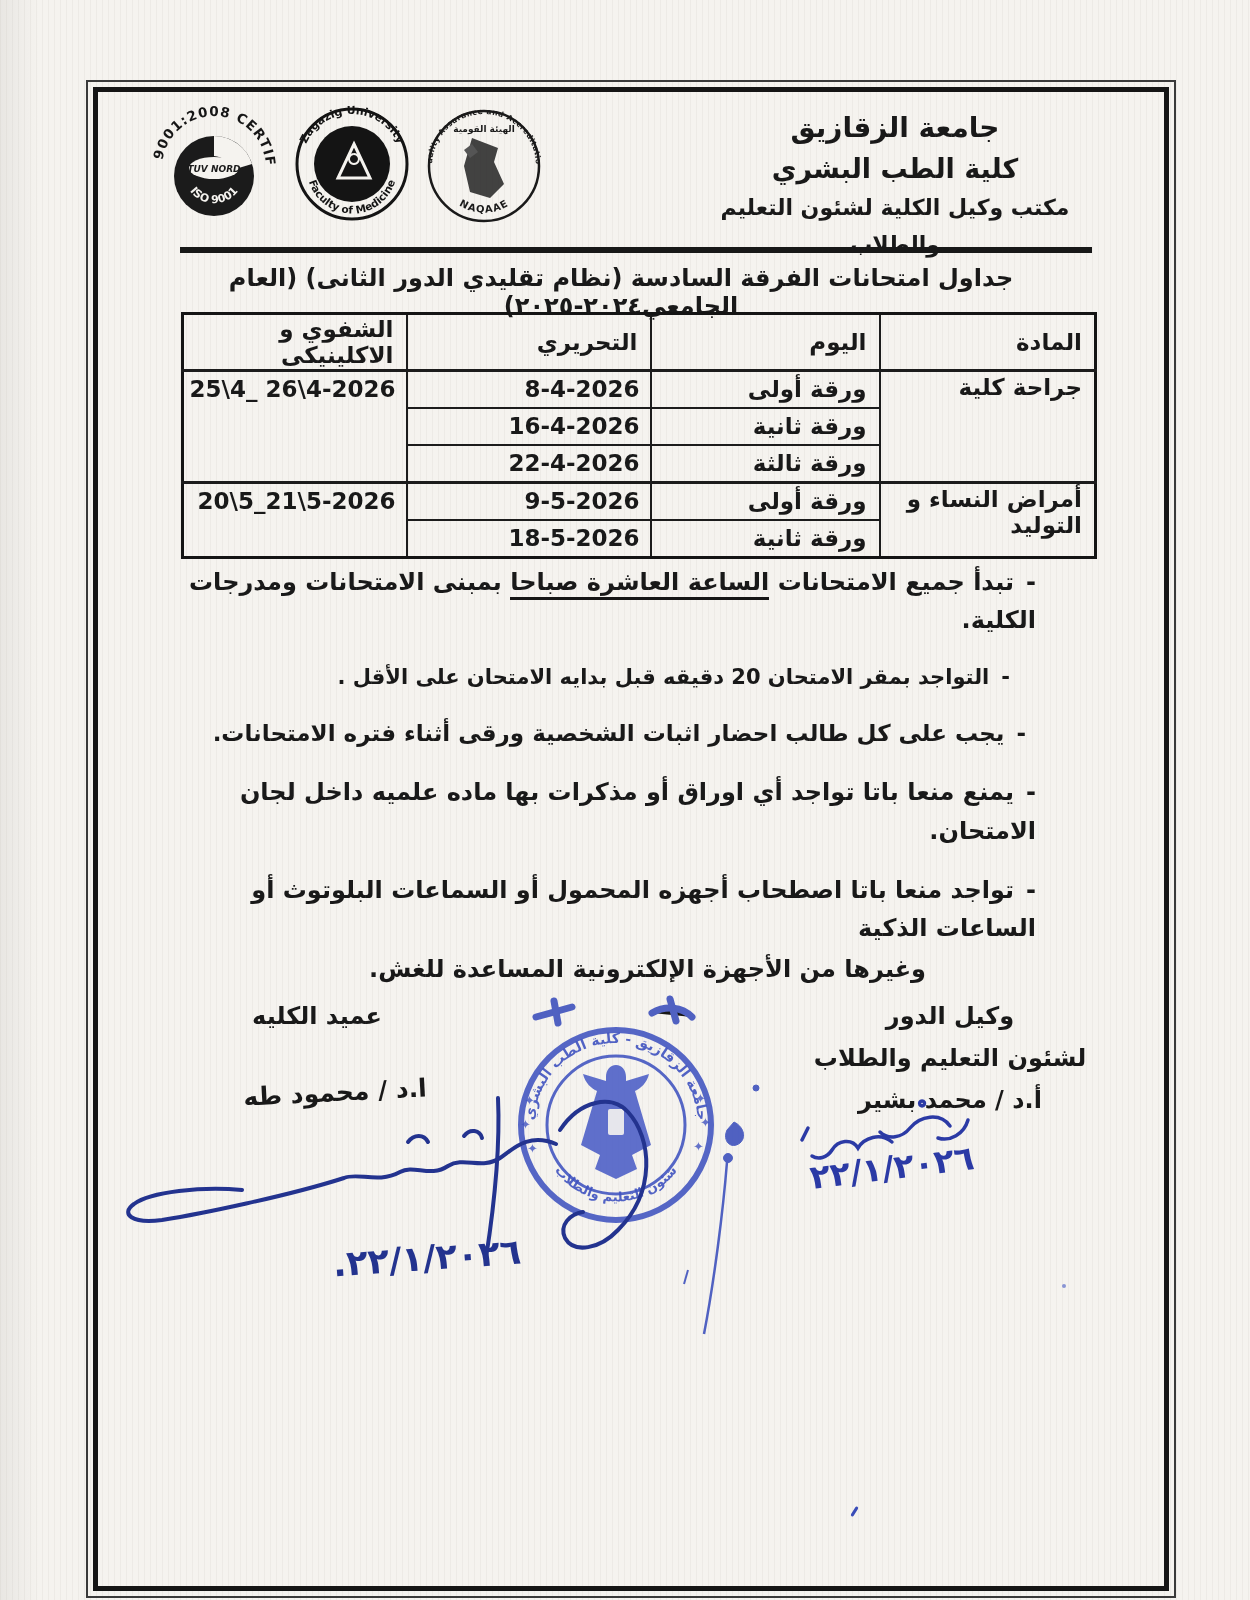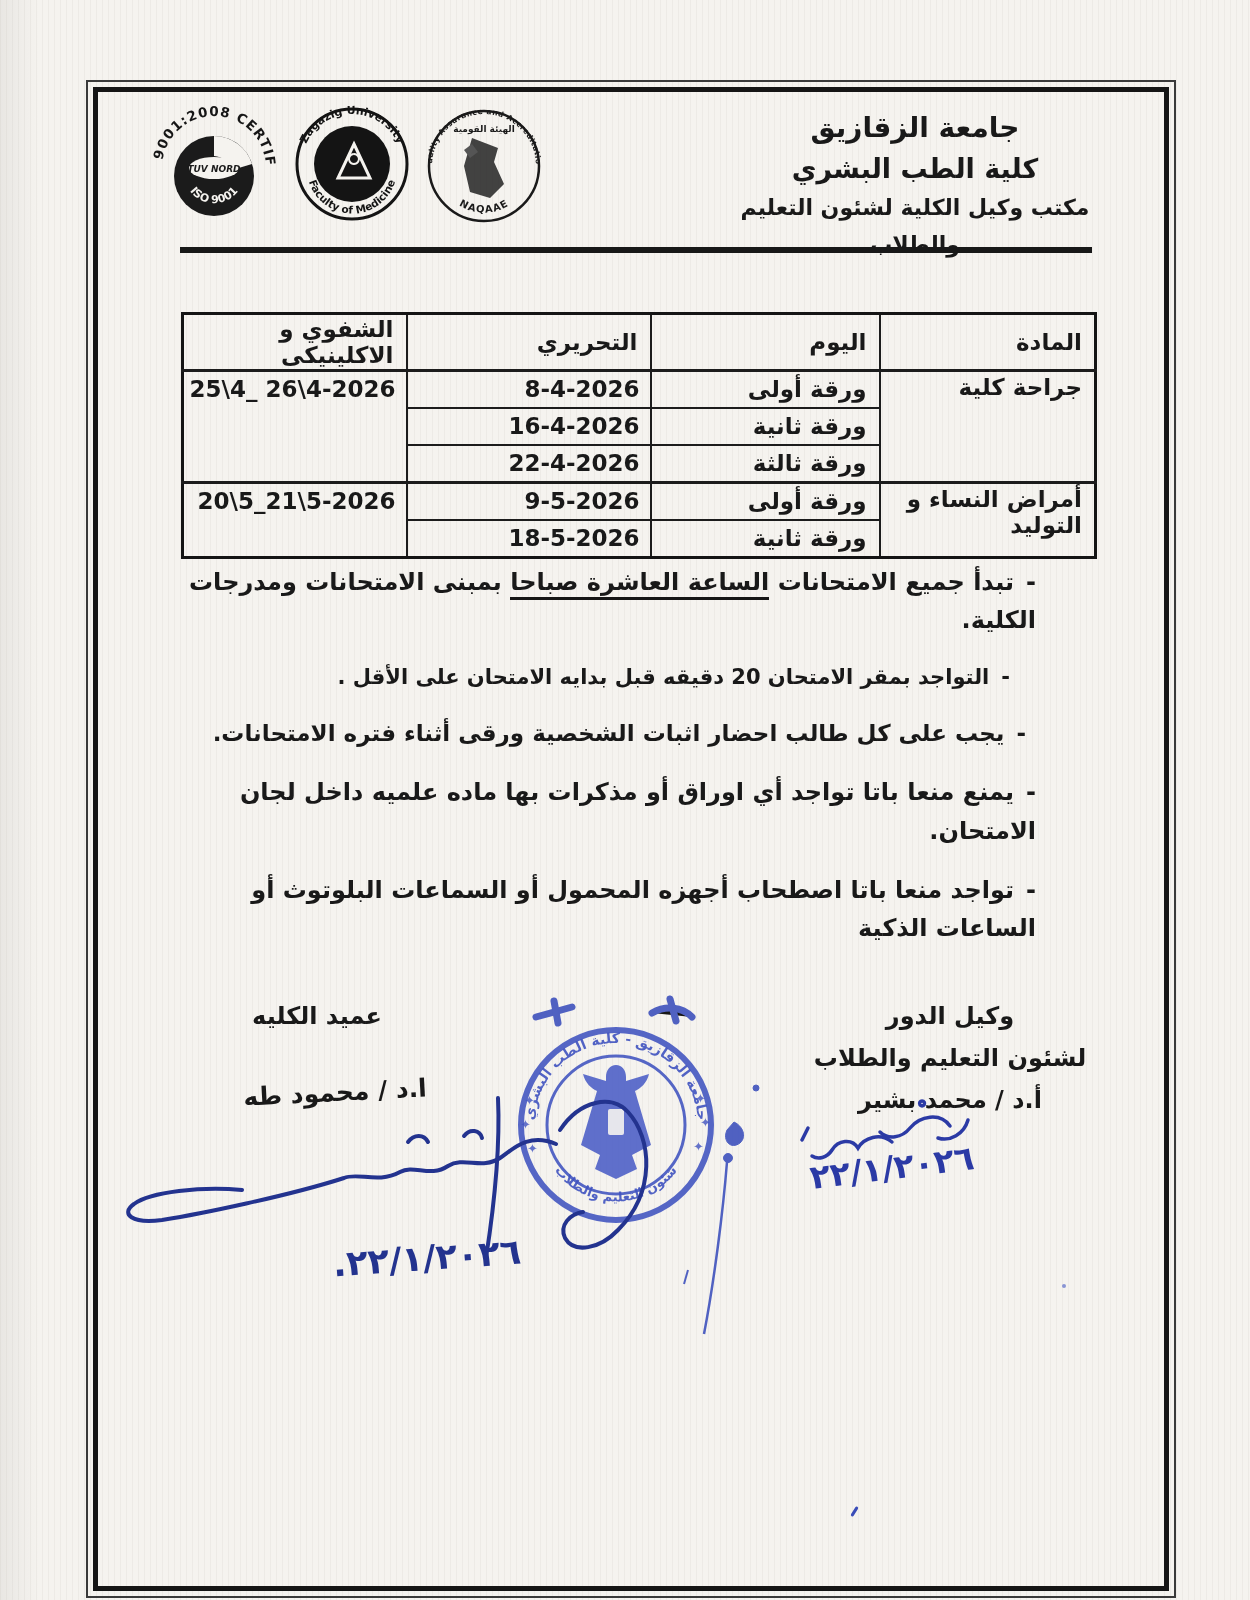--- a/index.html
+++ b/index.html
@@ -21,21 +21,21 @@
     border:2px solid #3a3a3a;box-sizing:border-box;padding:5px;
   }
   .frame-inner{
     width:100%;height:100%;box-sizing:border-box;
     border:5px solid #151515;
   }
   
   .logos{position:absolute;left:148px;top:92px;display:flex;gap:14px;align-items:center;}
   .logos svg{display:block;}
   .header-text{
-    position:absolute;left:700px;top:108px;width:430px;
+    position:absolute;left:680px;top:108px;width:430px;
     direction:rtl;text-align:center;font-weight:bold;
   }
   .header-text .h1{font-size:28px;line-height:1.45;}
   .header-text .h2{font-size:27px;line-height:1.5;}
   .header-text .h3{font-size:22px;line-height:1.7;}
   .separator{position:absolute;left:180px;top:247px;width:912px;height:6px;background:#181818;}
   
   .doc-title{
     position:absolute;left:150px;top:264px;width:942px;
     direction:rtl;text-align:center;font-size:24px;font-weight:bold;
@@ -156,20 +156,21 @@
   </div>
 
   <div class="header-text">
     <div class="h1">جامعة الزقازيق</div>
     <div class="h2">كلية الطب البشري</div>
     <div class="h3">مكتب وكيل الكلية لشئون التعليم والطلاب</div>
   </div>
 
   <div class="separator"></div>
 
+  <div class="doc-title">جداول امتحانات الفرقة السادسة (نظام تقليدي الدور الثانى) (العام الجامعي٢٠٢٤-٢٠٢٥)</div>
 
   <div class="sched">
     <table>
       <colgroup>
         <col class="c-subject">
           <col class="c-day">
           <col class="c-written">
           <col class="c-oral">
       </colgroup>
       <thead>
@@ -217,20 +218,21 @@
       <span class="dash">-</span><span>التواجد بمقر الامتحان 20 دقيقه قبل بدايه الامتحان على الأقل .</span>
     </div>
     <div class="note mid">
       <span class="dash">-</span><span>يجب على كل طالب احضار اثبات الشخصية ورقى أثناء فتره الامتحانات.</span>
     </div>
     <div class="note">
       <span class="dash">-</span><span>يمنع منعا باتا تواجد أي اوراق أو مذكرات بها ماده علميه داخل لجان الامتحان.</span>
     </div>
     <div class="note">
       <span class="dash">-</span><span>تواجد منعا باتا اصطحاب أجهزه المحمول أو السماعات البلوتوث أو الساعات الذكية</span>
+      <div class="line2">وغيرها من الأجهزة الإلكترونية المساعدة للغش.</div>
     </div>
   </div>
 
   <svg class="svg-abs" style="left:500px;top:995px;" width="232" height="248" viewBox="0 0 232 248">
     <g stroke="#4053c0" fill="none" opacity=".88">
       <circle cx="116" cy="130" r="95" stroke-width="6"></circle>
       <circle cx="116" cy="130" r="69" stroke-width="3"></circle>
     </g>
     <defs>
       <path id="stTop" d="M34,130 A82,82 0 1 1 198,130"></path>

